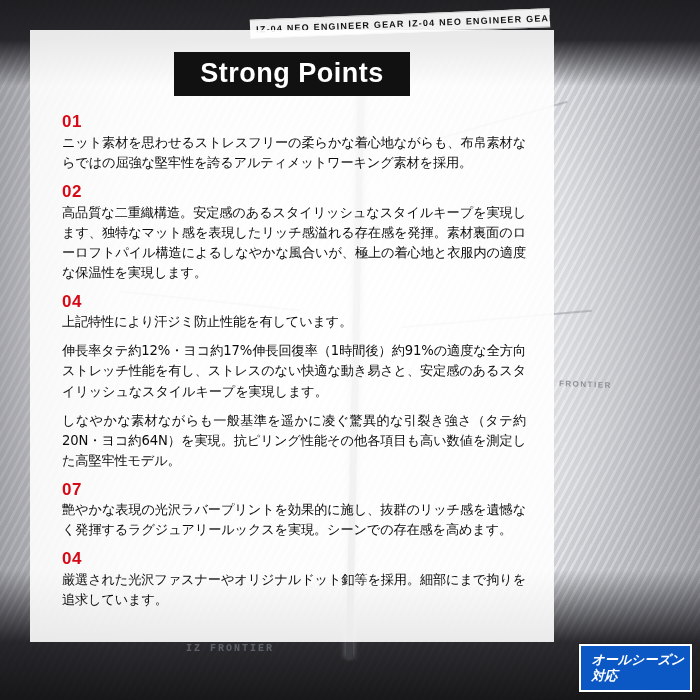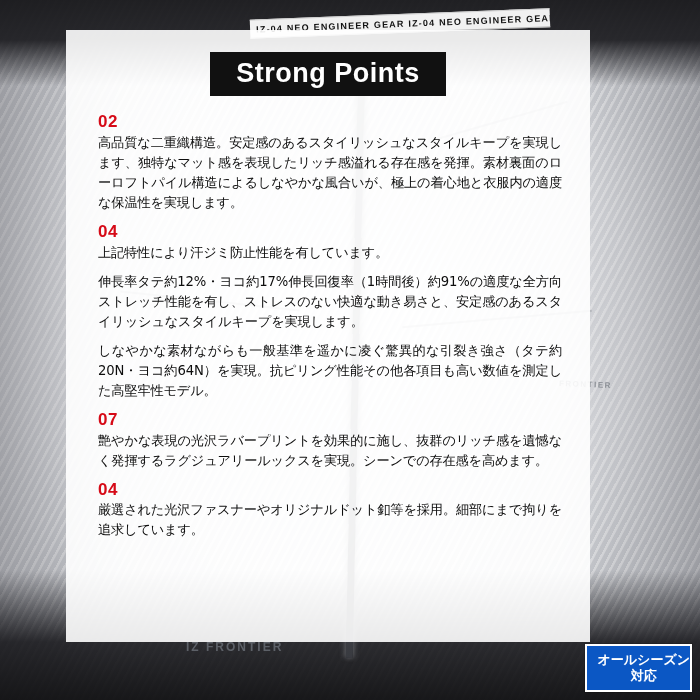--- a/index.html
+++ b/index.html
@@ -85,45 +85,45 @@
     letter-spacing: 1.5px;
     color: #8c9096;
     transform: rotate(2deg);
     font-weight: bold;
   }
   
   .hem-print {
     position: absolute;
     left: 186px;
     bottom: 46px;
-    font-size: 12px;
+    font-size: 10px;
     letter-spacing: 2px;
     color: #5d6168;
     font-weight: bold;
+    font-family: Liberation Mono, monospace;
   }
   
   .seam {
     position: absolute;
     background: rgba(140,143,149,0.45);
   }
   .seam.s1 { left: 120px; top: 300px; width: 180px; height: 2px; transform: rotate(6deg); }
   .seam.s2 { left: 402px; top: 318px; width: 190px; height: 2px; transform: rotate(-5deg); }
   .seam.s3 { left: 430px; top: 120px; width: 140px; height: 2px; transform: rotate(-16deg); }
 
   
   .card {
     position: absolute;
     left: 30px;
     top: 30px;
     width: 524px;
     height: 612px;
     background: rgba(255,255,255,0.90);
     box-sizing: border-box;
     padding: 0;
-    margin-left: 36px;
   }
 
   
   .title-wrap {
     display: flex;
     justify-content: center;
     margin-top: 22px;
   }
   .title {
     background: #111111;
@@ -163,27 +163,28 @@
   }
 
   
   .badge {
     position: absolute;
     right: 8px;
     bottom: 8px;
     background: #0b57c4;
     color: #ffffff;
     border: 2px solid #ffffff;
-    padding: 6px 0 7px 10px;
+    padding: 6px 6px 7px 10px;
     font-size: 13px;
     font-weight: bold;
     line-height: 1.18;
-    text-align: center;
+    text-align: left;
     font-family: "DejaVu Sans", "Liberation Sans", sans-serif;
     box-shadow: 0 0 0 1px rgba(0,0,0,0.15);
+    font-style: italic;
   }
   .badge .l2 { display: block; }
 </style>
 </head>
 <body>
 
 <div class="page">
 
   <div class="photo">
     <div class="zipper"></div>
@@ -198,20 +199,24 @@
   </div>
 
   <div class="card">
 
     <div class="title-wrap">
       <div class="title">Strong Points</div>
     </div>
 
     <div class="points">
 
+      <div class="point">
+        <div class="point-num">01</div>
+        <div class="point-body">ニット素材を思わせるストレスフリーの柔らかな着心地ながらも、布帛素材ならではの屈強な堅牢性を誇るアルティメットワーキング素材を採用。</div>
+      </div>
 
       <div class="point">
         <div class="point-num">02</div>
         <div class="point-body">高品質な二重織構造。安定感のあるスタイリッシュなスタイルキープを実現します、独特なマット感を表現したリッチ感溢れる存在感を発揮。素材裏面のローロフトパイル構造によるしなやかな風合いが、極上の着心地と衣服内の適度な保温性を実現します。</div>
       </div>
 
 
       <div class="point">
         <div class="point-num">04</div>
         <div class="point-body">上記特性により汗ジミ防止性能を有しています。</div>

